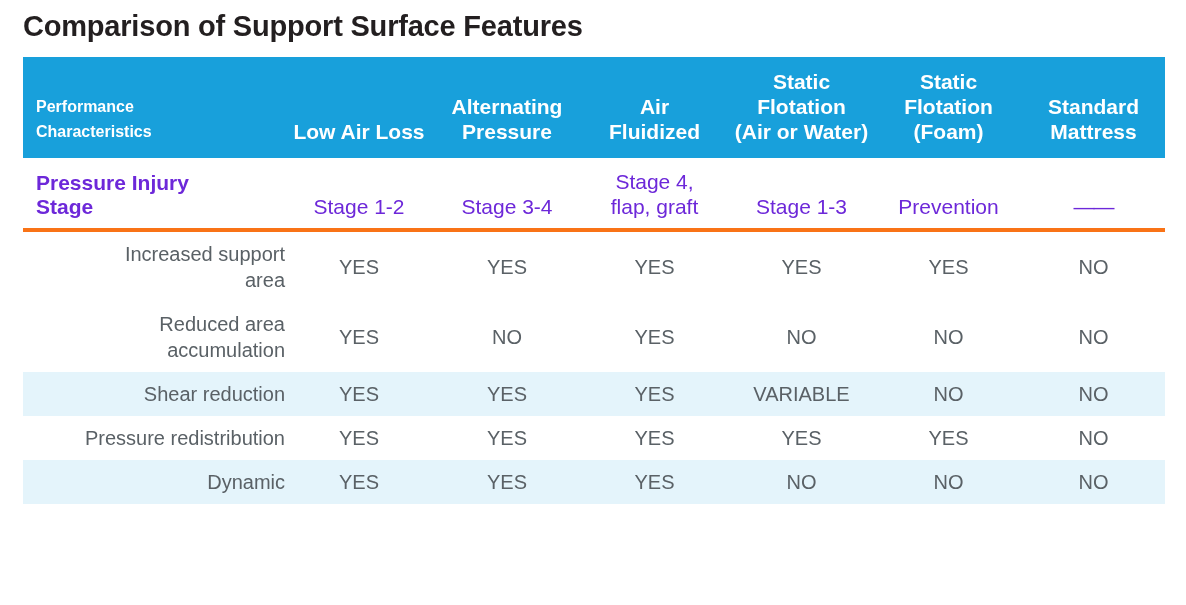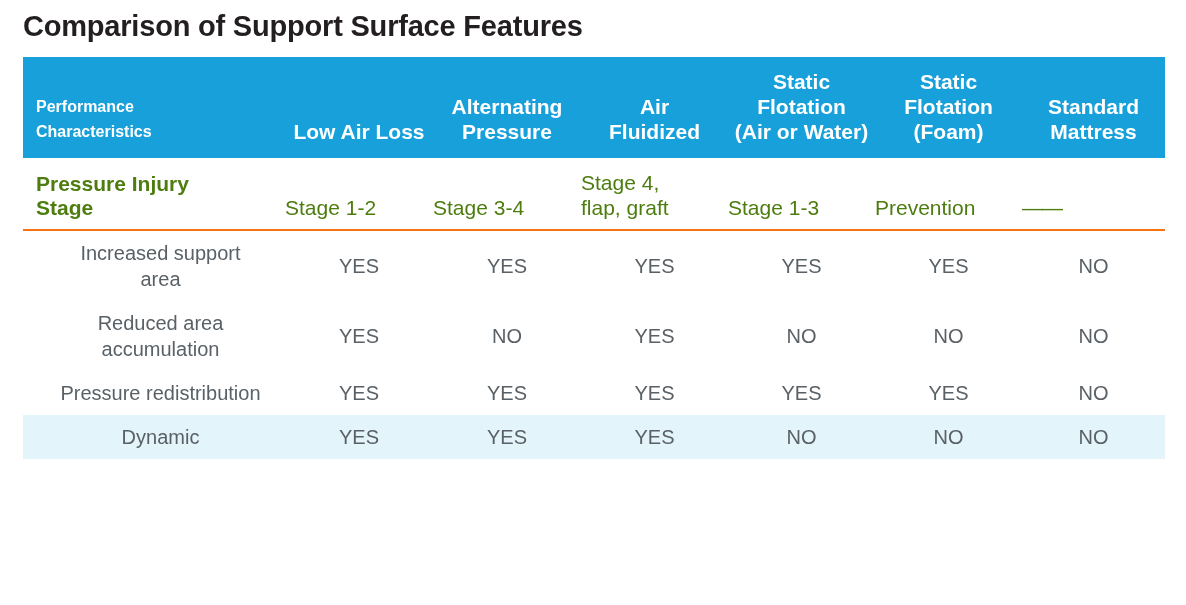--- a/index.html
+++ b/index.html
@@ -62,46 +62,46 @@
     text-align: left;
     padding-left: 13px;
     font-size: 16px;
   }
   .hdr-row th.ctr { text-align: center; margin-top: 16px; }
 
   
   .stage-row td {
     font-size: 21px;
     line-height: 25px;
-    color: #4d7c0f;
+    color: #6d28d9;
     vertical-align: bottom;
     padding: 8px 0 9px 0;
     height: 72px;
     box-sizing: border-box;
-    border-bottom: 2px solid #f97316;
+    border-bottom: 4px solid #f97316;
   }
   .stage-row td.first {
     text-align: left;
     padding-left: 13px;
     font-weight: bold;
     line-height: 24px;
   }
-  .stage-row td.ctr { text-align: left; }
+  .stage-row td.ctr { text-align: center; }
 
   
   .data-row td {
     font-size: 20px;
     line-height: 26px;
     color: #5a6166;
     vertical-align: middle;
     padding: 9px 0 9px 0;
     box-sizing: border-box;
   }
   .data-row td.first {
-    text-align: center;
+    text-align: right;
     padding-left: 13px;
   }
   .data-row td.ctr { text-align: center; }
   .data-row.alt td { background: #e4f4fb; }
 
   .dash { letter-spacing: -1px; }
 </style>
 </head>
 <body>
 
@@ -189,20 +189,31 @@
           <span>accumulation</span>
         </td>
         <td class="ctr">YES</td>
         <td class="ctr">NO</td>
         <td class="ctr">YES</td>
         <td class="ctr">NO</td>
         <td class="ctr">NO</td>
         <td class="ctr">NO</td>
       </tr>
 
+      <tr class="data-row alt">
+        <td class="first">
+          <span>Shear reduction</span>
+        </td>
+        <td class="ctr">YES</td>
+        <td class="ctr">YES</td>
+        <td class="ctr">YES</td>
+        <td class="ctr">VARIABLE</td>
+        <td class="ctr">NO</td>
+        <td class="ctr">NO</td>
+      </tr>
 
       <tr class="data-row">
         <td class="first">
           <span>Pressure redistribution</span>
         </td>
         <td class="ctr">YES</td>
         <td class="ctr">YES</td>
         <td class="ctr">YES</td>
         <td class="ctr">YES</td>
         <td class="ctr">YES</td>

